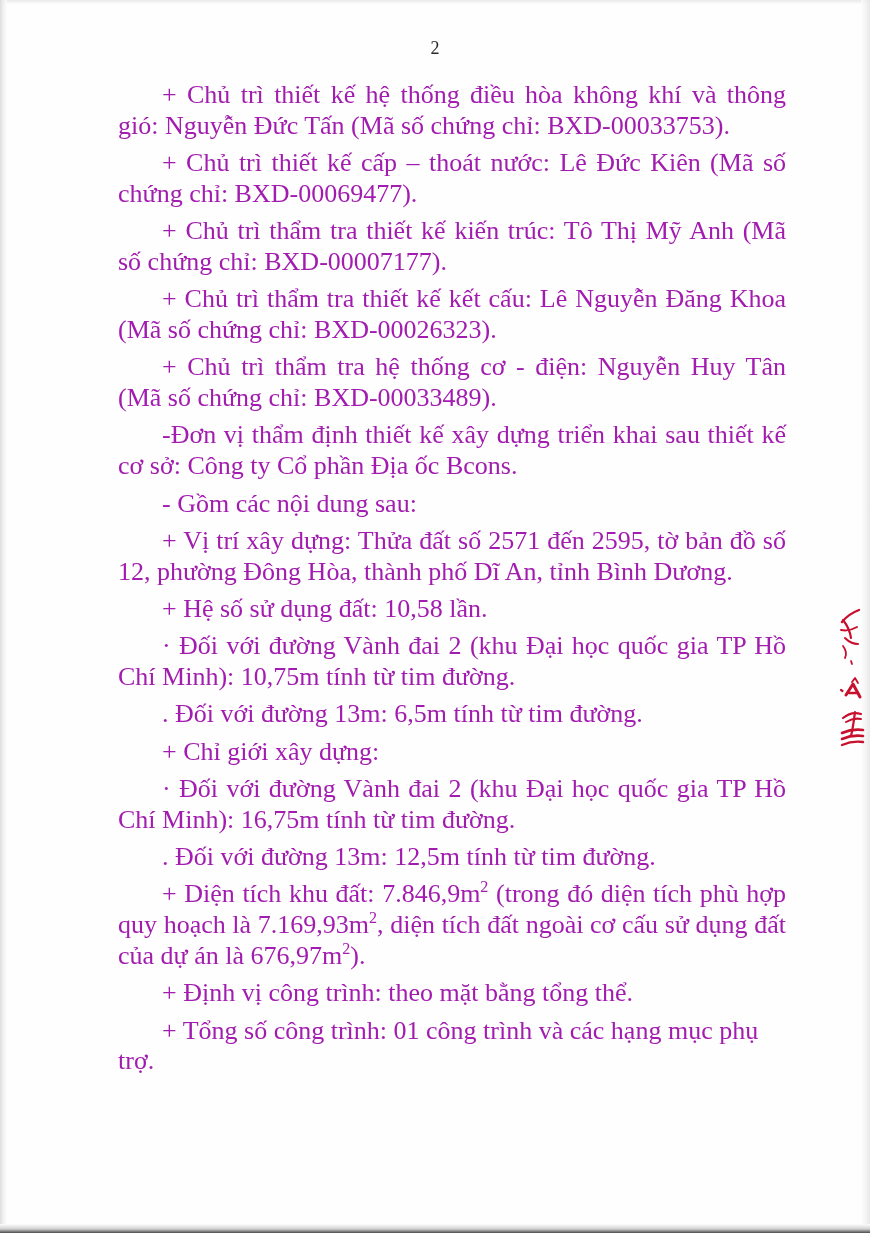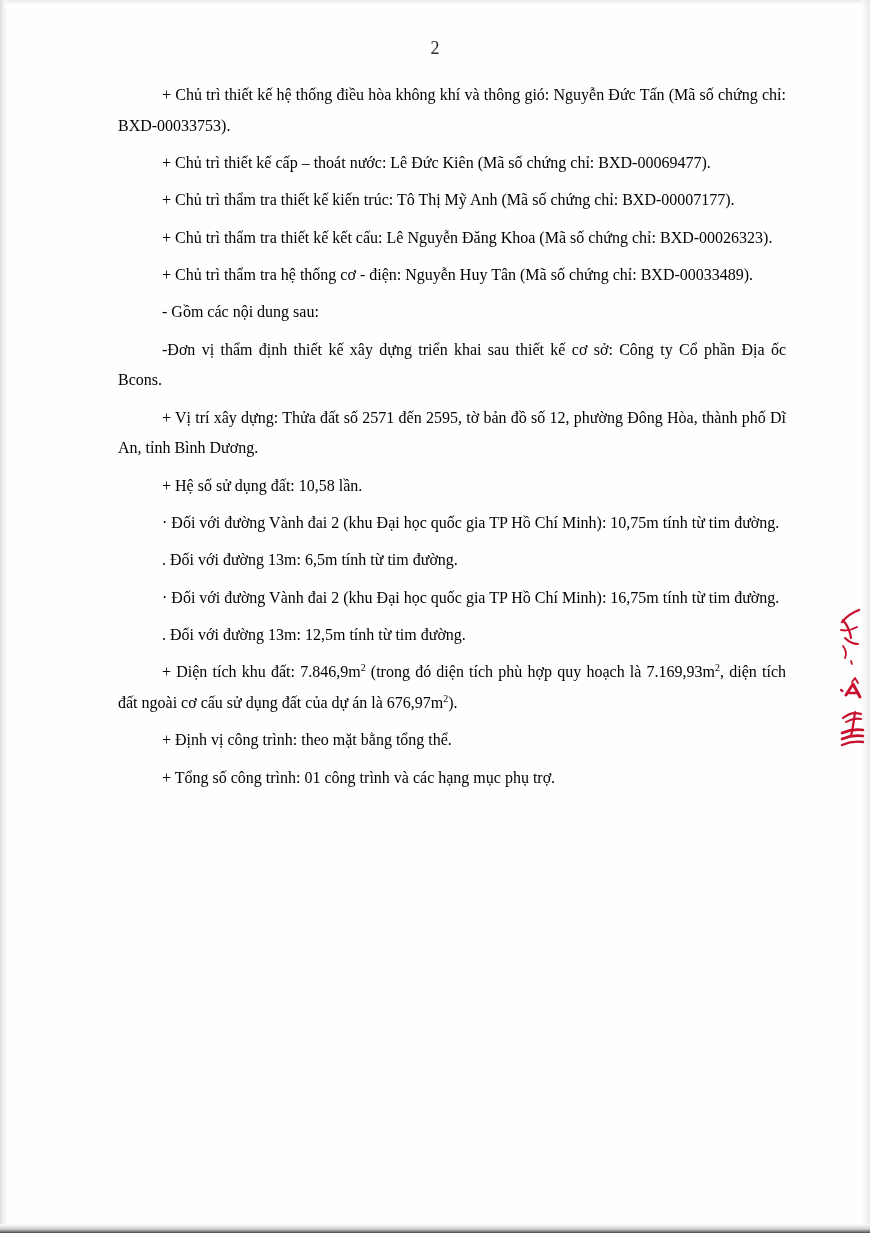--- a/index.html
+++ b/index.html
@@ -59,27 +59,27 @@
 
   
   .body-text {
     position: absolute;
     left: 118px;
     top: 80px;
     width: 668px;
   }
 
   .para {
-    font-size: 16px;
+    font-size: 26px;
     line-height: 30.8px;
     text-align: justify;
     text-justify: inter-word;
     margin: 0 0 6.5px 0;
     text-indent: 44px;
-    color: #000000;
+    color: #a21caf;
   }
 
   .para.short {
     text-align: left;
   }
 
   sup {
     font-size: 0.62em;
     vertical-align: super;
     line-height: 0;
@@ -108,26 +108,27 @@
 
   <div class="page-number">2</div>
 
   <div class="body-text">
 
   <p class="para">+ Chủ trì thiết kế hệ thống điều hòa không khí và thông gió: Nguyễn Đức Tấn (Mã số chứng chỉ: BXD-00033753).</p>
       <p class="para">+ Chủ trì thiết kế cấp – thoát nước: Lê Đức Kiên (Mã số chứng chỉ: BXD-00069477).</p>
       <p class="para">+ Chủ trì thẩm tra thiết kế kiến trúc: Tô Thị Mỹ Anh (Mã số chứng chỉ: BXD-00007177).</p>
       <p class="para">+ Chủ trì thẩm tra thiết kế kết cấu: Lê Nguyễn Đăng Khoa (Mã số chứng chỉ: BXD-00026323).</p>
       <p class="para">+ Chủ trì thẩm tra hệ thống cơ - điện: Nguyễn Huy Tân (Mã số chứng chỉ: BXD-00033489).</p>
+      <p class="para">-Đơn vị thẩm định thiết kế xây dựng triển khai sau thiết kế cơ sở: Công ty Cổ phần Địa ốc Bcons.</p>
       <p class="para short">- Gồm các nội dung sau:</p>
-      <p class="para">-Đơn vị thẩm định thiết kế xây dựng triển khai sau thiết kế cơ sở: Công ty Cổ phần Địa ốc Bcons.</p>
       <p class="para">+ Vị trí xây dựng: Thửa đất số 2571 đến 2595, tờ bản đồ số 12, phường Đông Hòa, thành phố Dĩ An, tỉnh Bình Dương.</p>
       <p class="para short">+ Hệ số sử dụng đất: 10,58 lần.</p>
       <p class="para">· Đối với đường Vành đai 2 (khu Đại học quốc gia TP Hồ Chí Minh): 10,75m tính từ tim đường.</p>
       <p class="para short">. Đối với đường 13m: 6,5m tính từ tim đường.</p>
+      <p class="para short">+ Chỉ giới xây dựng:</p>
       <p class="para">· Đối với đường Vành đai 2 (khu Đại học quốc gia TP Hồ Chí Minh): 16,75m tính từ tim đường.</p>
       <p class="para short">. Đối với đường 13m: 12,5m tính từ tim đường.</p>
       <p class="para">+ Diện tích khu đất: 7.846,9m<sup>2</sup> (trong đó diện tích phù hợp quy hoạch là 7.169,93m<sup>2</sup>, diện tích đất ngoài cơ cấu sử dụng đất của dự án là 676,97m<sup>2</sup>).</p>
       <p class="para short">+ Định vị công trình: theo mặt bằng tổng thể.</p>
       <p class="para short">+ Tổng số công trình: 01 công trình và các hạng mục phụ trợ.</p>
     </div>
 
   <div class="margin-mark">
     <svg width="34" height="170" viewBox="0 0 34 170" xmlns="http://www.w3.org/2000/svg">
       <g stroke="#c8102e" fill="none" stroke-linecap="round" stroke-linejoin="round">

